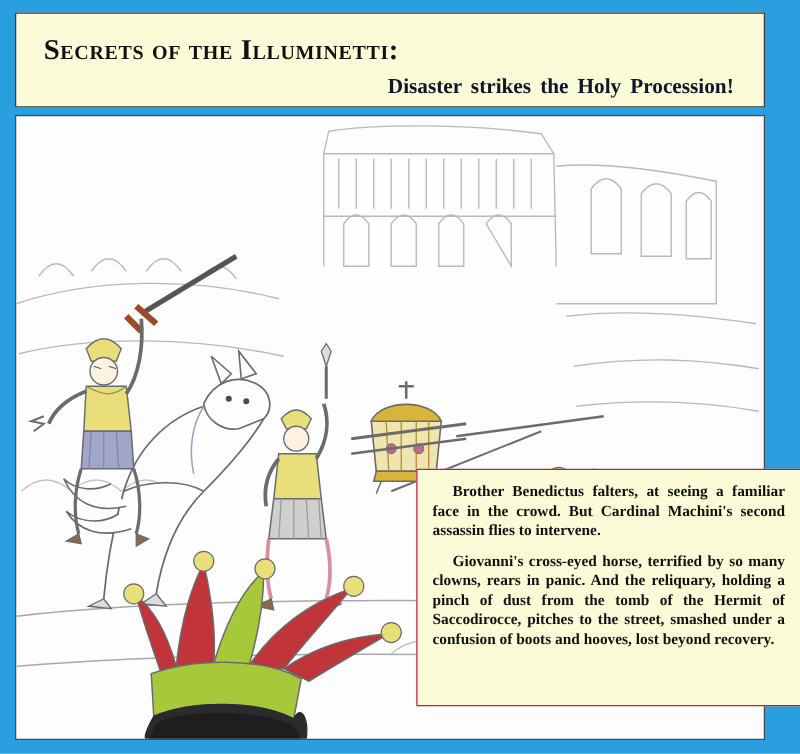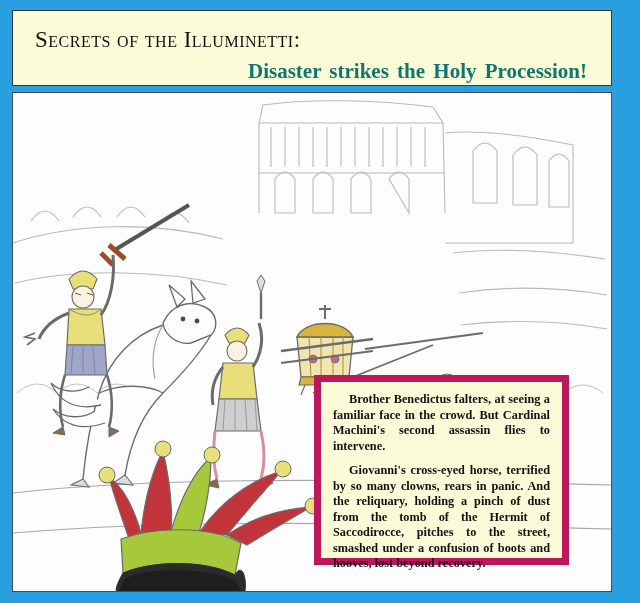--- a/index.html
+++ b/index.html
@@ -24,35 +24,35 @@
     height: 76px;
     background: #fbfbd8;
     border: 1px solid #3a3a3a;
     box-sizing: border-box;
   }
   .title-line1 {
     position: absolute;
     left: 22px;
     top: 16px;
     font-family: "Liberation Serif", serif;
-    font-weight: normal;
+    font-weight: bold;
     font-size: 23px;
     letter-spacing: 0.5px;
     color: #111;
     font-variant: small-caps;
     white-space: nowrap;
   }
   .title-line2 {
     position: absolute;
     right: 24px;
     top: 48px;
     font-family: "Liberation Serif", serif;
     font-weight: bold;
-    font-size: 21px;
-    color: #0f766e;
+    font-size: 17px;
+    color: #0f172a;
     white-space: nowrap;
     word-spacing: 3px;
   }
 
   
   .illustration {
     position: absolute;
     left: 12px;
     top: 92px;
     width: 600px;
@@ -62,26 +62,26 @@
     box-sizing: border-box;
     overflow: hidden;
   }
   .illustration svg {
     display: block;
   }
 
   
   .caption-box {
     position: absolute;
-    left: 314px;
+    left: 333px;
     top: 375px;
-    width: 255px;
+    width: 308px;
     height: 190px;
     background: #fbfbd8;
-    border: 7px solid #be185d;
+    border: 1px solid #be185d;
     box-sizing: border-box;
     padding: 10px 12px 8px 12px;
   }
   .caption-p {
     font-family: "Liberation Serif", serif;
     font-size: 12.3px;
     line-height: 15.5px;
     color: #111;
     text-align: justify;
     text-indent: 16px;

